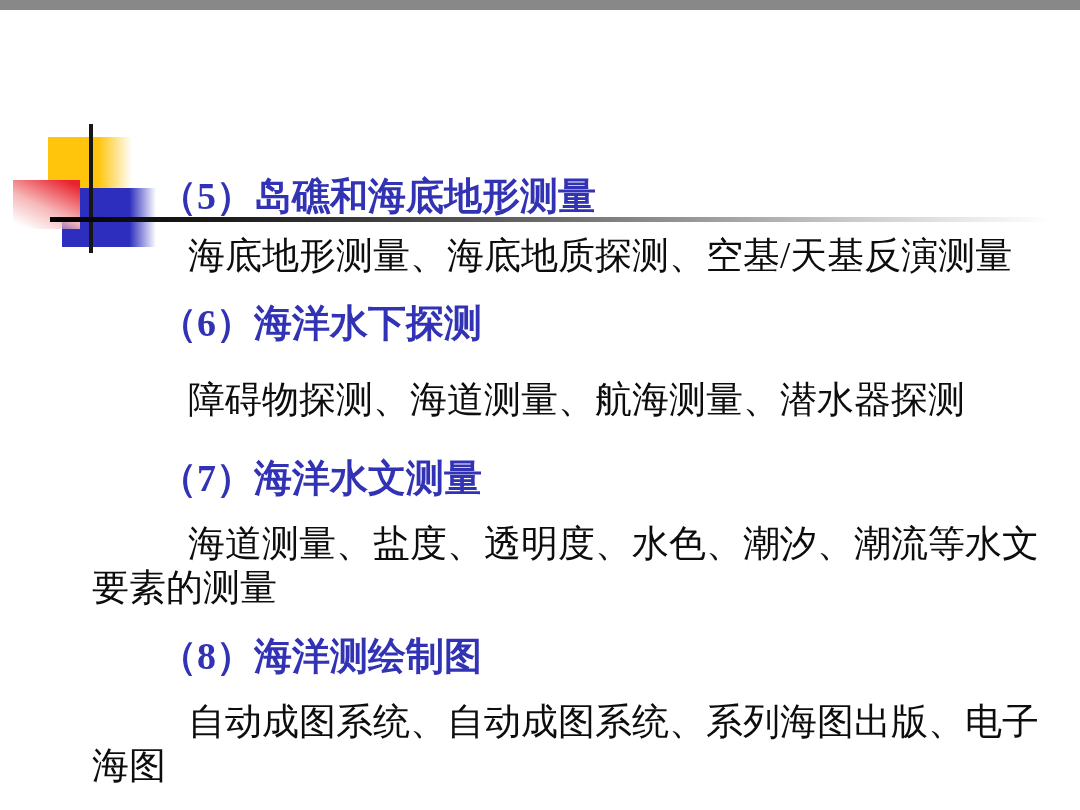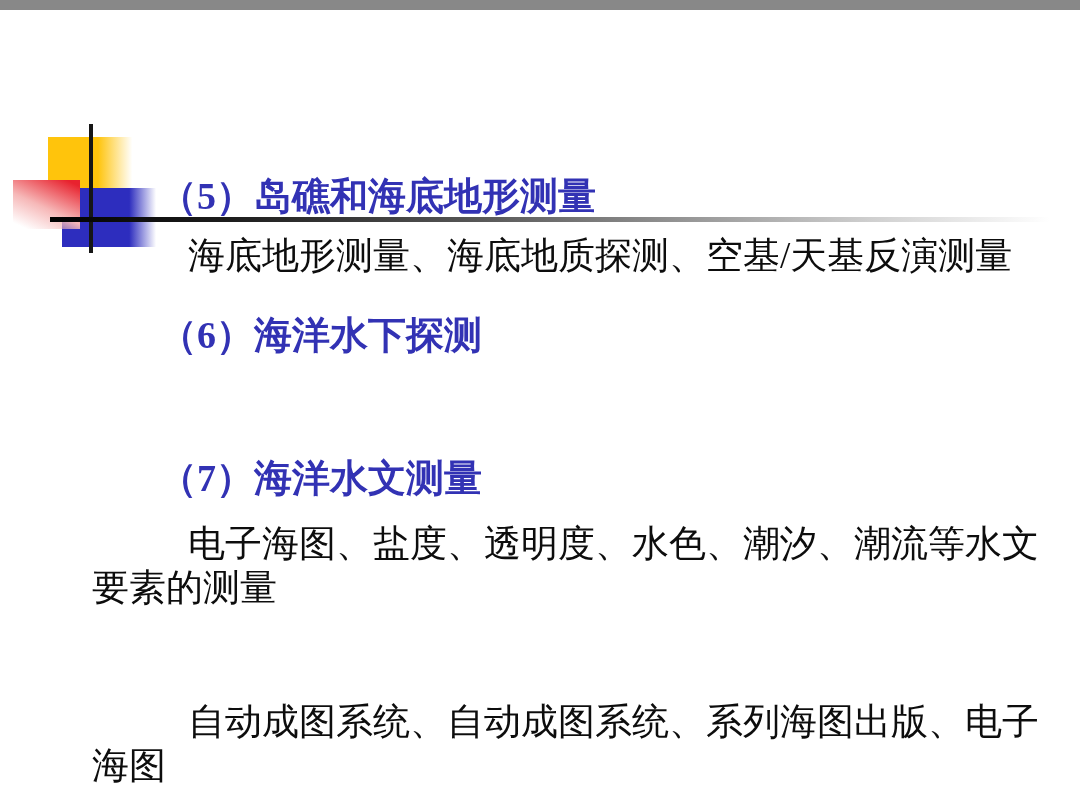--- a/index.html
+++ b/index.html
@@ -56,21 +56,21 @@
     margin: 0;
     font-size: 37px;
     font-weight: normal;
     line-height: 44px;
     color: #0d0d0d;
     text-indent: 96px;
     text-align: left;
   }
   .hd5 { top: 164px; }
   .bd5 { top: 224px; }
-  .hd6 { top: 303px; }
+  .hd6 { top: 291px; }
   .bd6 { top: 368px; }
   .hd7 { top: 446px; }
   .bd7 { top: 512px; }
   .hd8 { top: 624px; }
   .bd8 { top: 690px; }
 </style>
 </head>
 <body>
 
 <div class="slide">
@@ -81,19 +81,21 @@
     <div class="sq sq-red"></div>
     <div class="vline"></div>
   </div>
 
   <div class="hrule"></div>
 
   <h2 class="hd hd5">（5）岛礁和海底地形测量</h2>
   <p class="bd bd5">海底地形测量、海底地质探测、空基/天基反演测量</p>
 
   <h2 class="hd hd6">（6）海洋水下探测</h2>
+  <p class="bd bd6">障碍物探测、海道测量、航海测量、潜水器探测</p>
 
   <h2 class="hd hd7">（7）海洋水文测量</h2>
-  <p class="bd bd7">电子海图、盐度、透明度、水色、潮汐、潮流等水文要素的测量</p>
+  <p class="bd bd7">海道测量、盐度、透明度、水色、潮汐、潮流等水文要素的测量</p>
 
+  <h2 class="hd hd8">（8）海洋测绘制图</h2>
   <p class="bd bd8">自动成图系统、自动成图系统、系列海图出版、电子海图</p>
 
 </div>
 
 </body></html>

